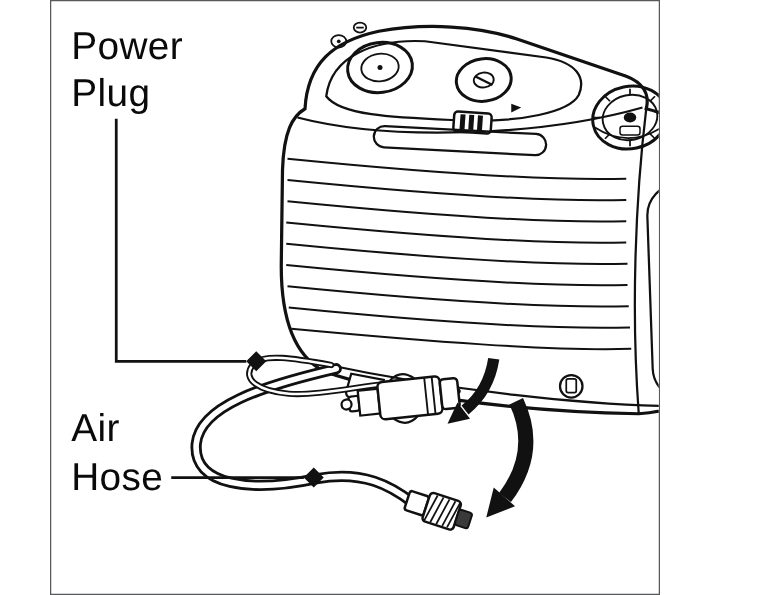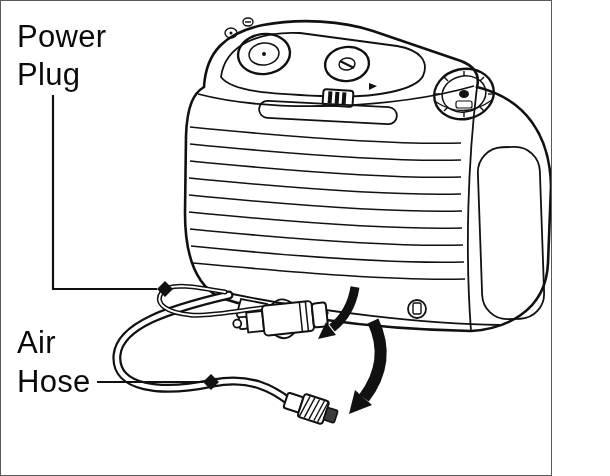--- a/index.html
+++ b/index.html
@@ -1,24 +1,25 @@
 <!DOCTYPE html>
 <html><head>
 <meta charset="utf-8">
 <style>
   html, body { margin: 0; padding: 0; background: #ffffff; }
   .stage {
     position: relative;
-    width: 552px;
+    width: 488px;
     height: 476px;
     box-sizing: border-box;
     background: #ffffff;
     border: 1px solid #58595b;
     font-family: "Liberation Sans", sans-serif;
     overflow: hidden;
+    margin-left: 40px;
   }
   svg { display: block; }
   .ink { stroke: #111111; fill: none; }
   .callout-text {
     font-family: "Liberation Sans", sans-serif;
     font-size: 31px;
     font-weight: 400;
     fill: #0a0a0a;
     letter-spacing: 0.3px;
   }

